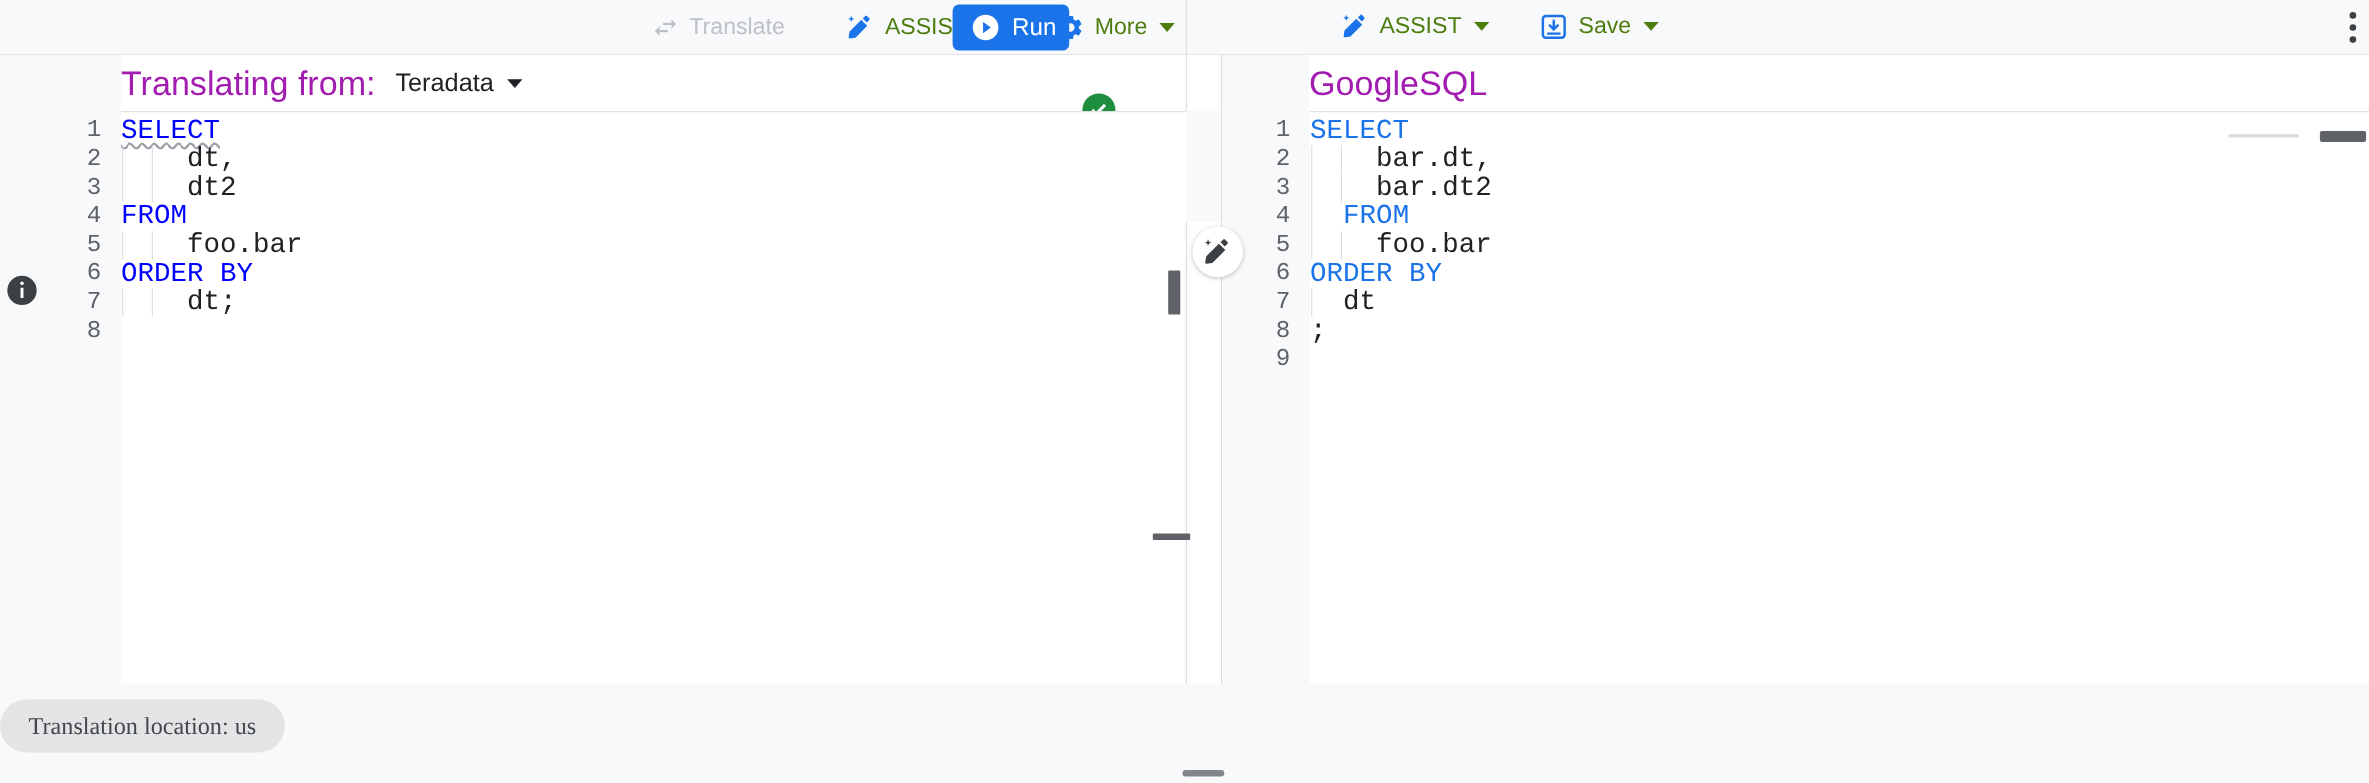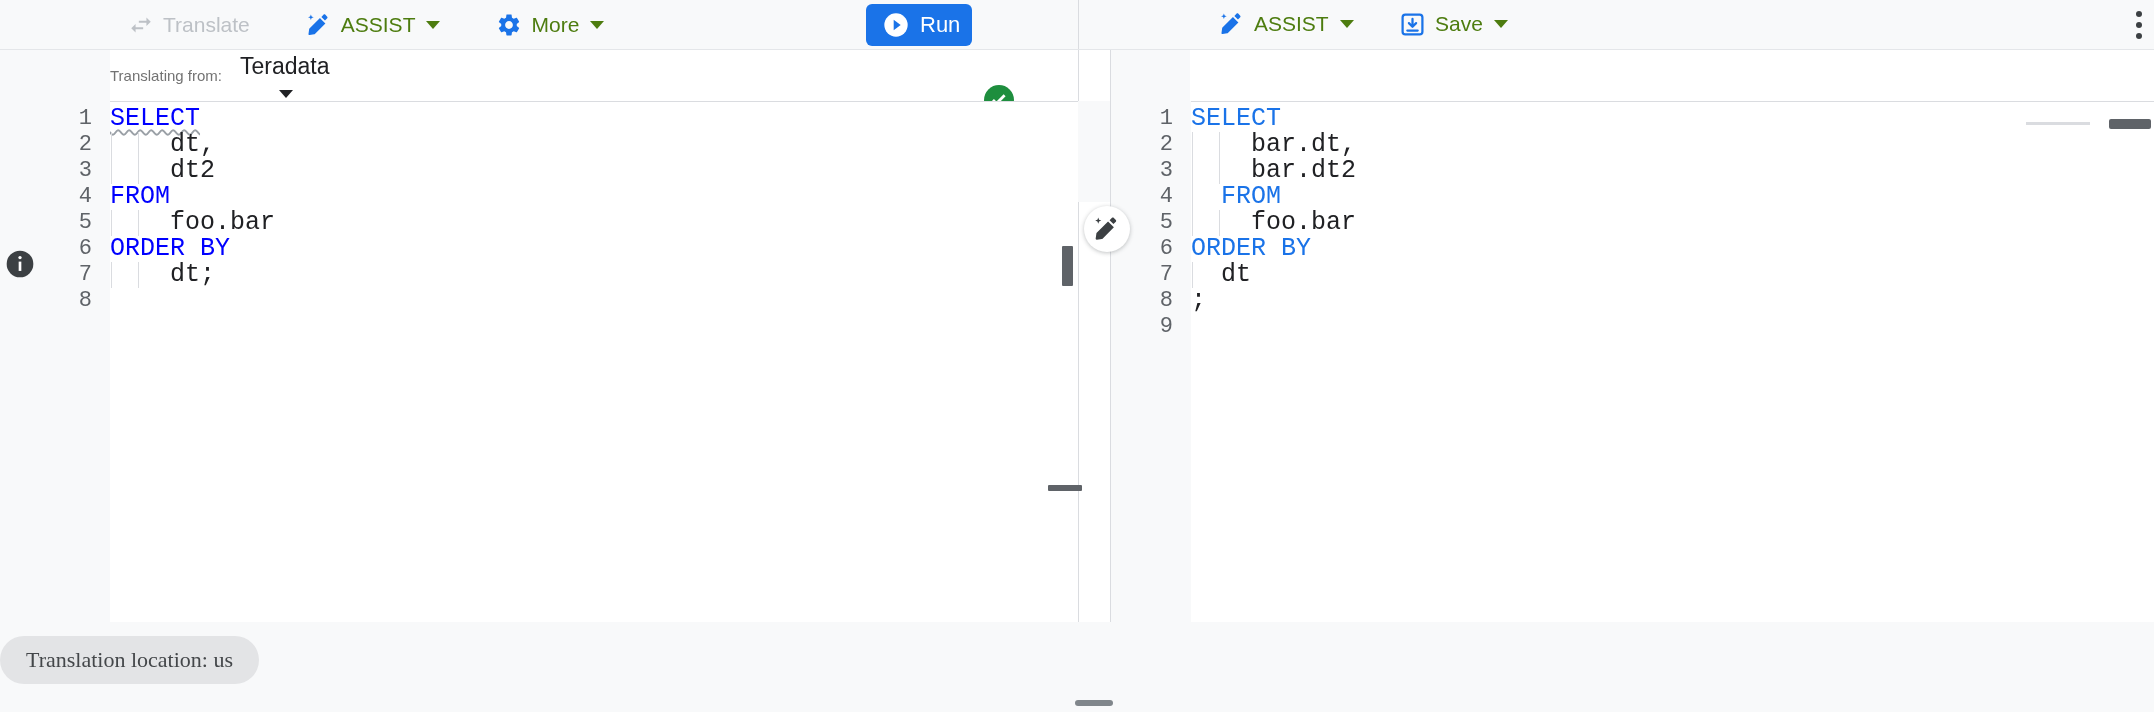--- a/index.html
+++ b/index.html
@@ -10,21 +10,21 @@
     overflow: hidden;
   }
   #app { position: relative; width: 2154px; height: 712px; background:#f8f9fa; }
 
   
   .toolbar {
     position: absolute; left:0; top:0; width:2154px; height:50px;
     background:#f8f9fa;
     border-bottom:1px solid #e4e6e9;
   }
-  .tb-left  { position:absolute; left:0;    top:0; width:1078px; height:49px; display:flex; align-items:center; }
+  .tb-left  { position:absolute; left:0;    top:0; width:1078px; height:49px; display:flex; align-items:center;justify-content:flex-end; }
   .tb-right { position:absolute; left:1079px; top:0; width:1075px; height:49px; display:flex; align-items:center; }
   .tb-divider { position:absolute; left:1078px; top:0; width:1px; height:49px; background:#dadce0; }
 
   .tb-btn {
     display:flex; align-items:center; gap:9px;
     height:34px; padding:0 10px; border:none; background:transparent;
     font-family:"Liberation Sans", sans-serif; font-size:21px;
     color:#4d7c0f; cursor:pointer; border-radius:4px; white-space:nowrap;
   }
   .tb-btn.disabled { color:#bdc1c6; cursor:default; }
@@ -44,23 +44,23 @@
   .kebab { width:40px;height:40px;display:flex;flex-direction:column;align-items:center;justify-content:center;gap:5px;background:transparent;border:none;cursor:pointer;border-radius:50%; }
   .kebab span { width:6px;height:6px;border-radius:50%;background:#3c4043; display:block; }
 
   
   .labelrow { position:absolute; left:0; top:50px; width:2154px; height:51px; background:#ffffff; }
   .lr-gutter-l { position:absolute; left:0; top:0; width:110px; height:51px; background:#f8f9fa; }
   .lr-left  { position:absolute; left:110px; top:0; width:968px; height:51px; display:flex; align-items:center; }
   .lr-mid   { position:absolute; left:1078px; top:0; width:1px; height:51px; background:#dadce0; }
   .lr-gutter-r { position:absolute; left:1110px; top:0; width:80px; height:51px; background:#f8f9fa; border-left:1px solid #dadce0;}
   .lr-right { position:absolute; left:1190px; top:0; width:964px; height:51px; display:flex; align-items:center; }
-  .lr-text  { font-size:15px; color:#737373; }
+  .lr-text  { font-size:31px; color:#a21caf; }
   .lr-sep { display:inline-block; width:18px; }
-  .lr-select { display:inline-flex; align-items:center; gap:10px; cursor:pointer; font-size:23px; color:#202124;flex-direction:column; }
+  .lr-select { display:inline-flex; align-items:center; gap:10px; cursor:pointer; font-size:23px; color:#202124; }
   .status-ok { position:absolute; left:981px; top:82px; width:36px; height:36px; }
 
   
   .editors { position:absolute; left:0; top:101px; width:2154px; height:521px; }
 
   .pane { position:absolute; top:0; height:521px; background:#ffffff; }
   .pane-left  { left:0;     width:1078px; }
   .pane-right { left:1110px; width:1044px; border-left:1px solid #dadce0; }
 
   .pane-top-border { position:absolute; left:110px; top:0; width:968px; height:1px; background:#dadce0; }
@@ -206,20 +206,23 @@
     <div class="lr-left">
       <span class="lr-text">Translating from:</span>
       <span class="lr-sep"></span>
       <span class="lr-select">
         <span>Teradata</span>
         <span class="caret" style="border-top-color:#202124;"></span>
       </span>
     </div>
     <div class="lr-mid"></div>
     <div class="lr-gutter-r"></div>
+    <div class="lr-right">
+      <span class="lr-text">GoogleSQL</span>
+    </div>
   </div>
 
   <div class="status-ok">
     <svg width="36" height="36" viewBox="0 0 24 24">
       <circle cx="12" cy="12" r="10" fill="#1e8e3e"></circle>
       <path d="M10.3 15.6l-3-3 1.3-1.3 1.7 1.7 4.8-4.8 1.3 1.3z" fill="#ffffff"></path>
     </svg>
   </div>
 
   <div class="editors">

